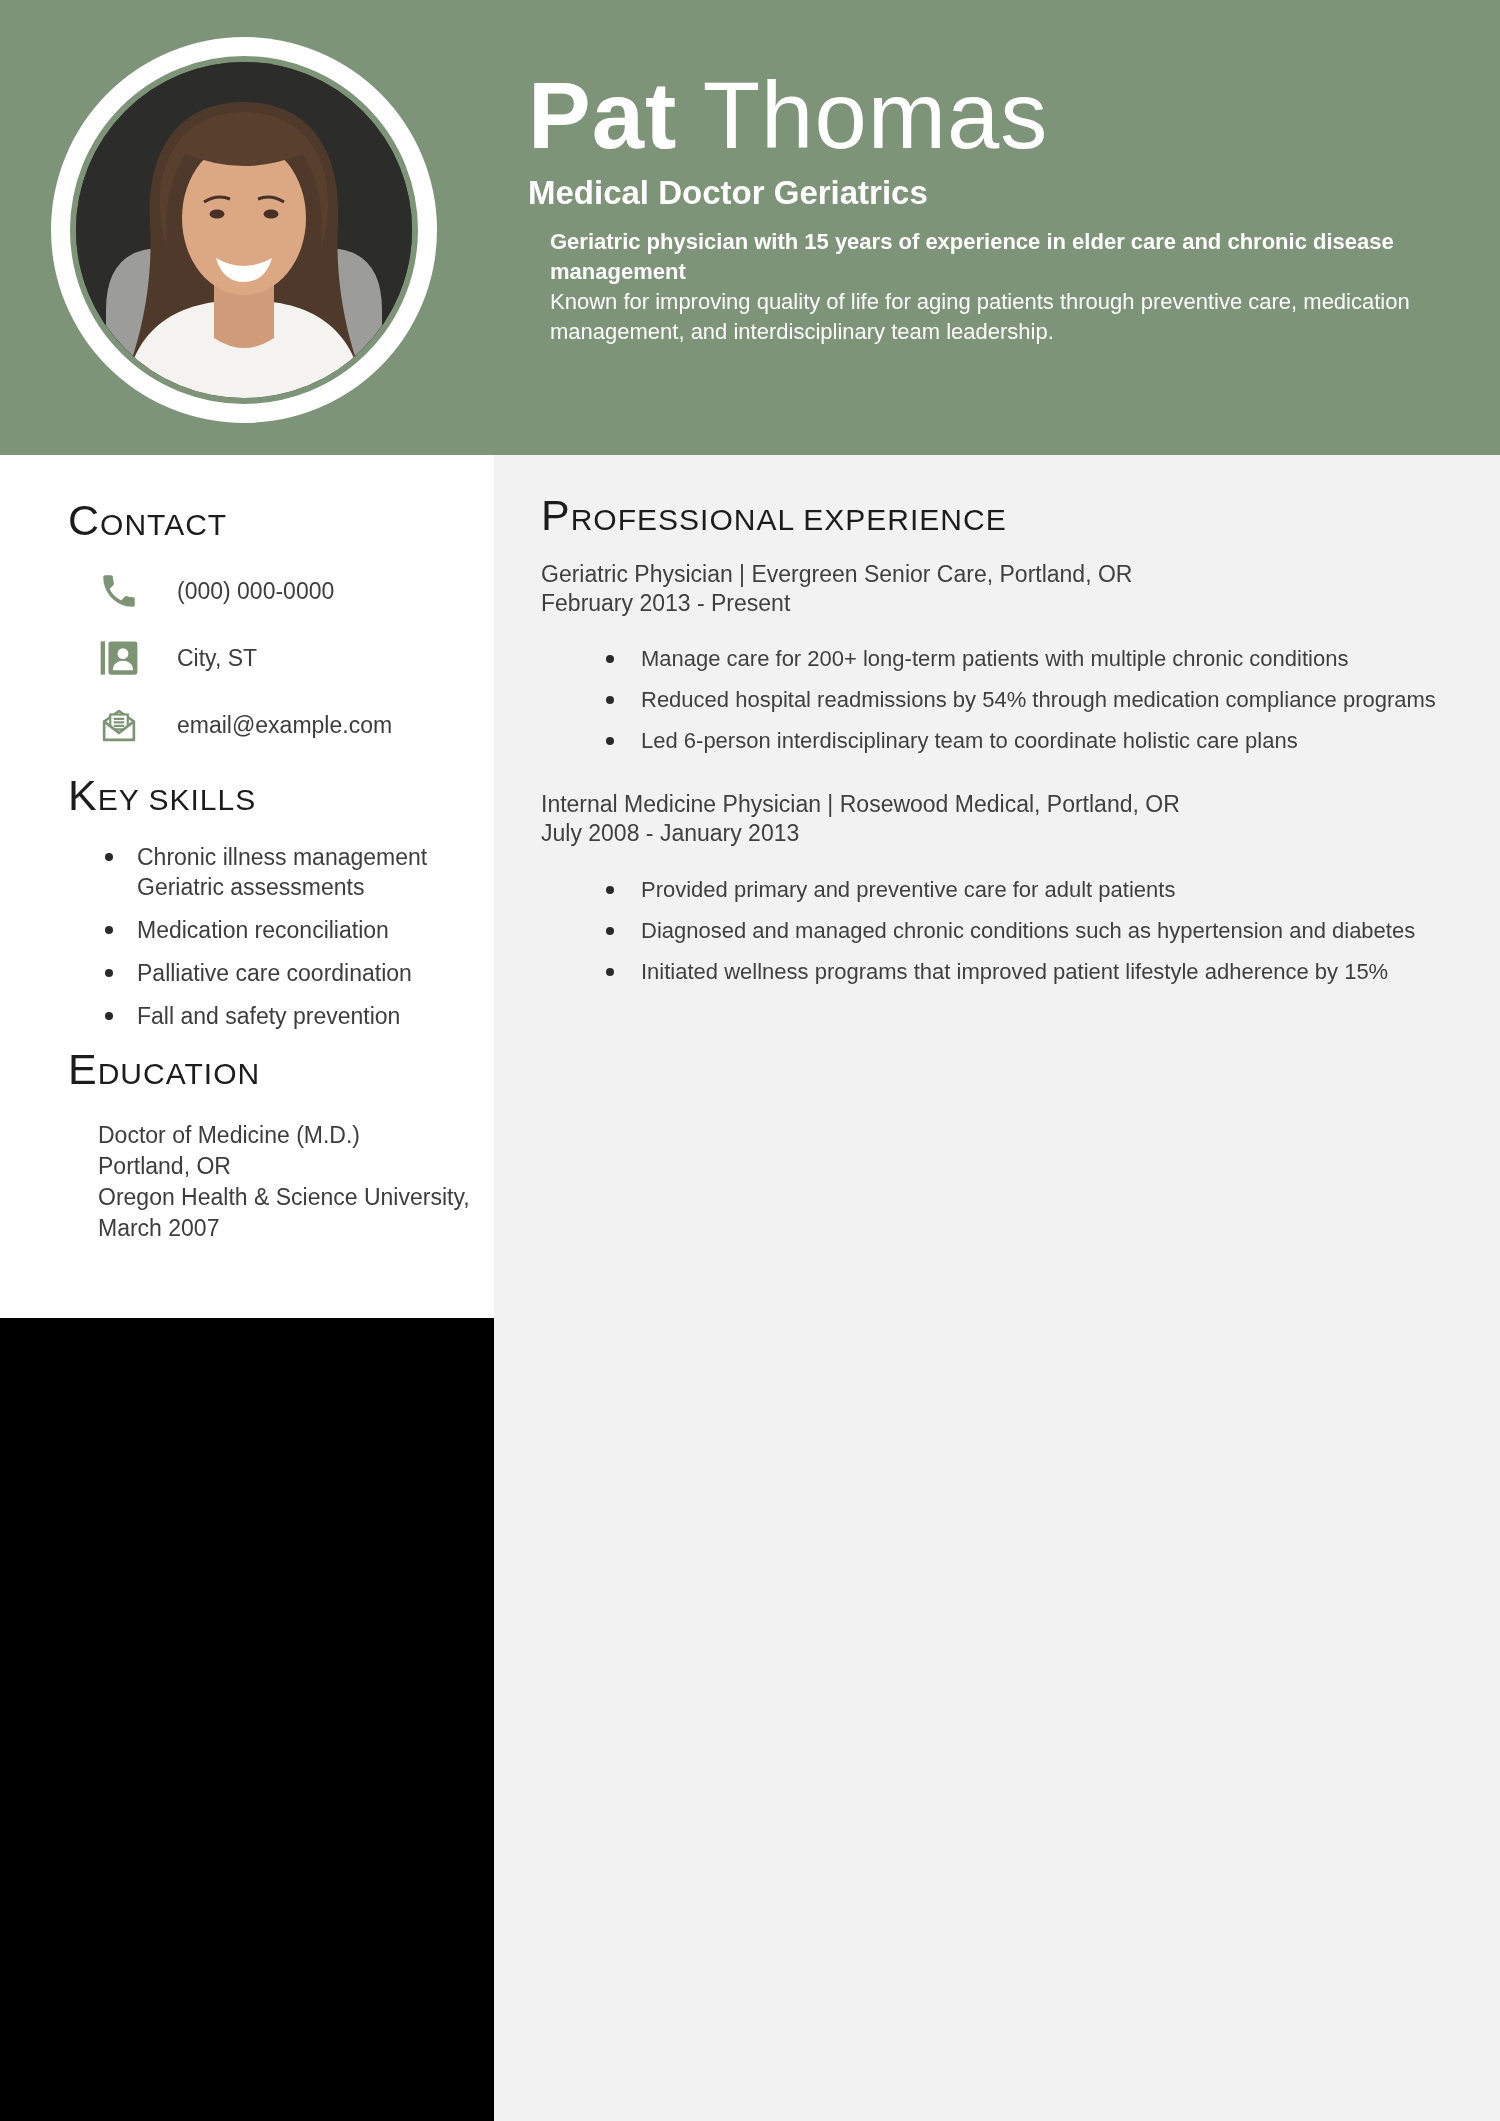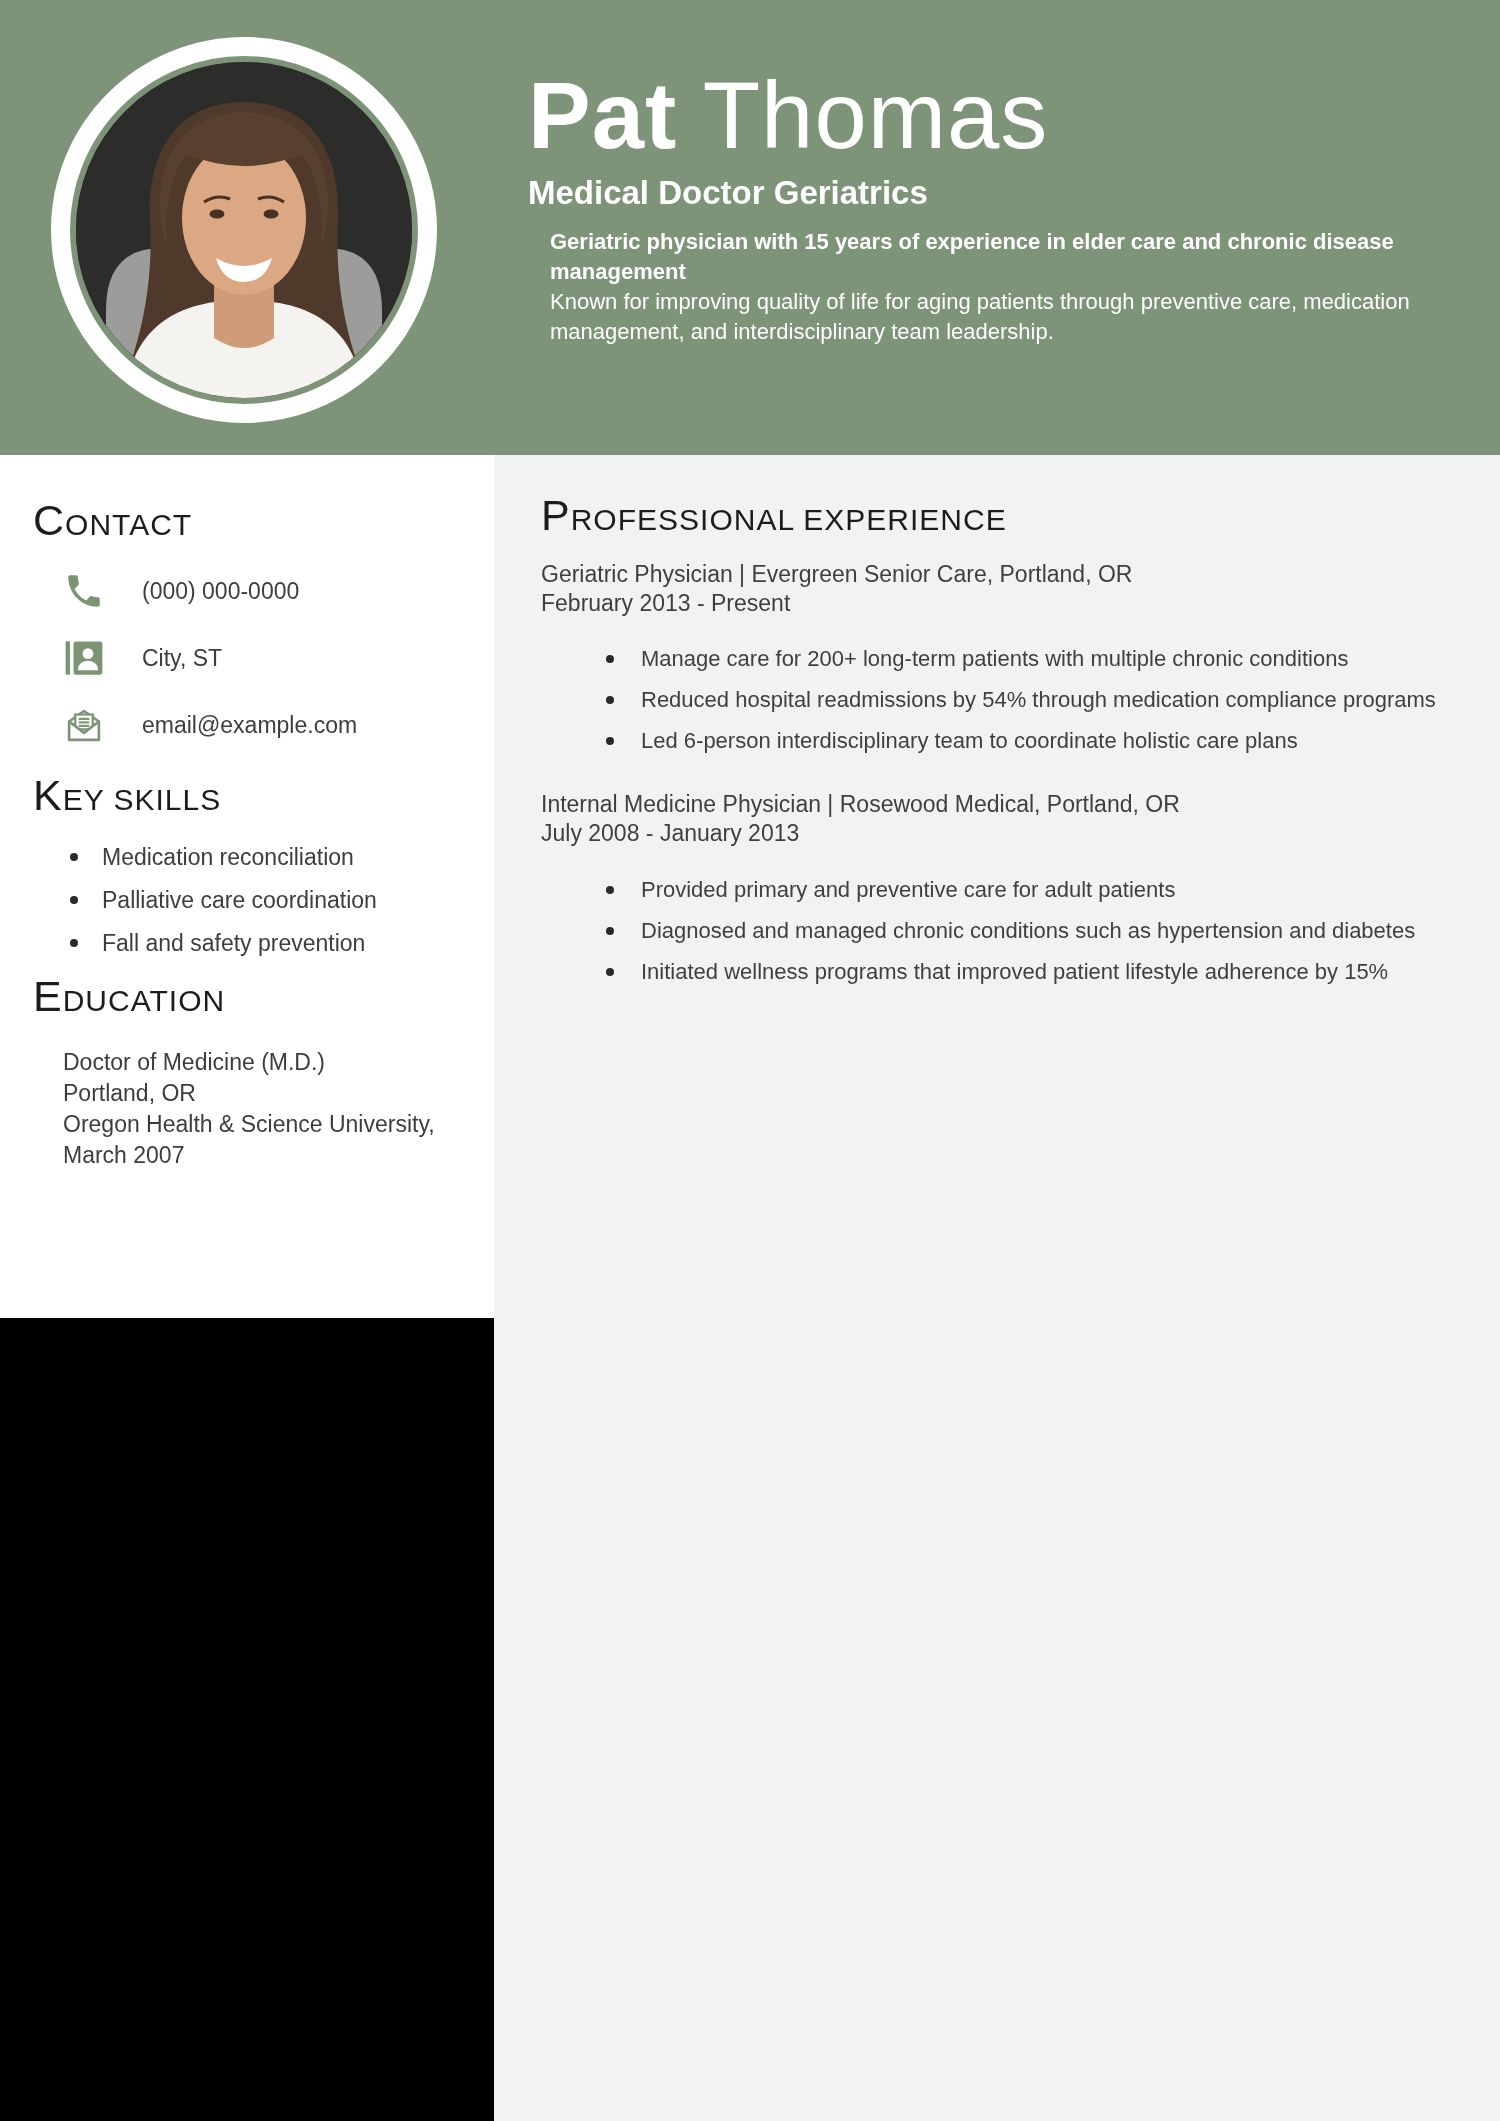--- a/index.html
+++ b/index.html
@@ -14,21 +14,21 @@
     position:absolute;left:19px;top:19px;width:348px;height:348px;box-sizing:border-box;
     border:6px solid #7e9478;border-radius:50%;overflow:hidden;background:#2c2c2a;
   }
   .header-text{position:absolute;left:528px;right:8px;top:0;text-align:left;color:#ffffff;}
   .name{margin:64px 0 0 0;font-size:94px;line-height:1.1;font-weight:400;letter-spacing:1px;}
   .name .first{font-weight:700;}
   .job-title{margin-top:7px;font-size:33px;font-weight:700;}
   .summary{margin:15px auto 0;width:920px;font-size:22px;line-height:30px;}
   .summary .bold{font-weight:700;}
   
-  .sidebar{position:absolute;left:0;top:455px;width:494px;height:863px;background:#ffffff;}
+  .sidebar{position:absolute;left:0;top:455px;width:494px;height:863px;background:#ffffff;padding-left:35px;}
   .sidebar-footer{position:absolute;left:0;top:1318px;width:494px;height:803px;background:#000000;}
   .main{position:absolute;left:494px;top:455px;width:1006px;height:2088px;background:#f2f2f2;}
   
   .section-title{
     font-size:30px;font-weight:400;color:#1c1c1c;text-transform:uppercase;
     letter-spacing:1px;line-height:40px;
   }
   .section-title::first-letter{font-size:43px;}
   
   .contact-title{margin:45px 0 0 33px;}
@@ -126,20 +126,22 @@
           <line x1="18" y1="21" x2="30" y2="21" stroke="#7c9474" stroke-width="2.5"></line>
           <line x1="18" y1="25" x2="30" y2="25" stroke="#7c9474" stroke-width="2.5"></line>
           <path d="M7 20 L24 33 L41 20 V41 H7 Z" fill="#ffffff" stroke="#7c9474" stroke-width="3" stroke-linejoin="round"></path>
         </svg>
         <span class="contact-text">email@example.com</span>
       </div>
     </div>
 
     <div class="section-title skills-title">Key skills</div>
     <ul class="skills-list">
+      <li class="skill">Chronic illness management
+Geriatric assessments</li>
       <li class="skill">Medication reconciliation</li>
       <li class="skill">Palliative care coordination</li>
       <li class="skill">Fall and safety prevention</li>
     </ul>
 
     <div class="section-title education-title">Education</div>
     <div class="education-block">
       <div>Doctor of Medicine (M.D.)</div>
       <div>Portland, OR</div>
       <div>Oregon Health &amp; Science University,</div>

